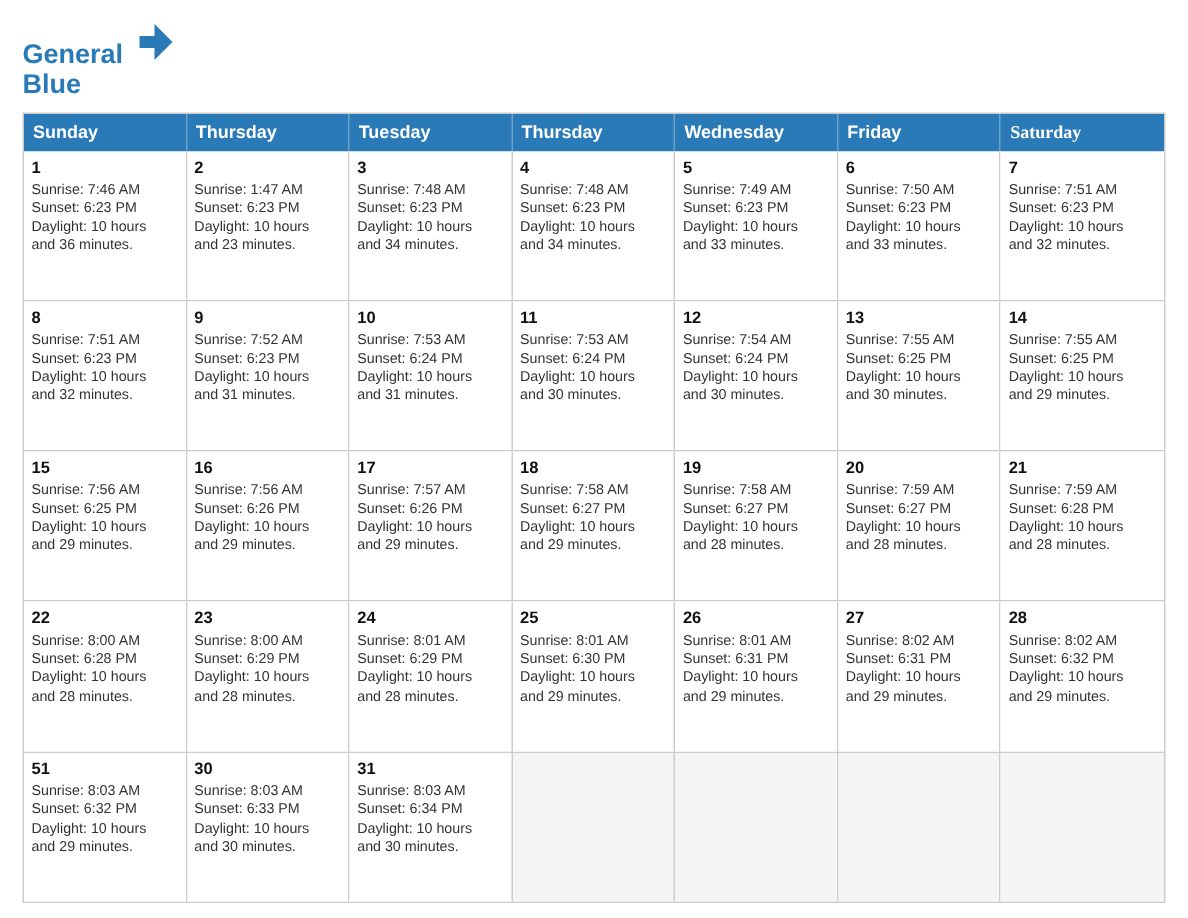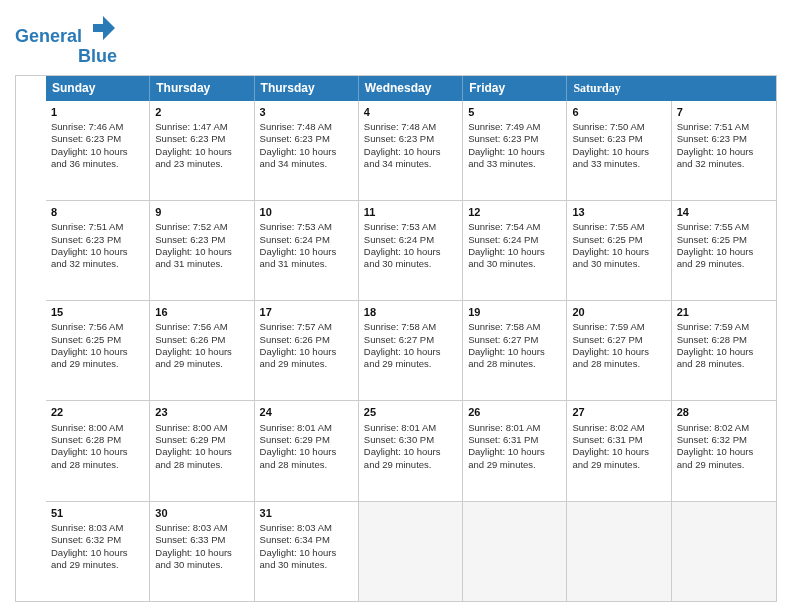--- a/index.html
+++ b/index.html
@@ -20,21 +20,20 @@
     .header {
       display: flex;
       justify-content: space-between;
       align-items: flex-start;
       margin-bottom: 8px;
     }
     .logo {
       display: flex;
       align-items: center;
       margin-top: 4px;
-      text-align: right;
     }
     .logo-text {
       font-size: 18px;
       font-weight: bold;
       color: #1a1a1a;
       line-height: 1.1;
     }
     .logo-text .blue { color: #2a7ab7; }
     .logo-icon {
       width: 28px;
@@ -52,21 +51,20 @@
     .location {
       font-size: 14px;
       color: #555;
       margin-top: 2px;
     }
     .calendar {
       flex: 1;
       display: flex;
       flex-direction: column;
       border: 1px solid #ccc;
-      padding-left: 30px;
     }
     .cal-header {
       display: grid;
       grid-template-columns: repeat(7, 1fr);
       background: #2a7ab7;
     }
     .cal-header-cell {
       color: #fff;
       font-size: 12px;
       font-weight: bold;
@@ -126,20 +124,21 @@
     <div class="title-block">
       <div class="month-title"></div>
       <div class="location"></div>
     </div>
   </div>
 
   <div class="calendar">
     <div class="cal-header">
     <div class="cal-header-cell">Sunday</div>
         <div class="cal-header-cell">Thursday</div>
+        <div class="cal-header-cell">Tuesday</div>
         <div class="cal-header-cell">Thursday</div>
         <div class="cal-header-cell">Wednesday</div>
         <div class="cal-header-cell">Friday</div>
         <div class="cal-header-cell">Saturday</div>
       </div>
     <div class="cal-body">
     <div class="cal-row">
           <div class="cal-cell">
             <span class="day-num">1</span>
             <div>Sunrise: 7:46 AM</div>

